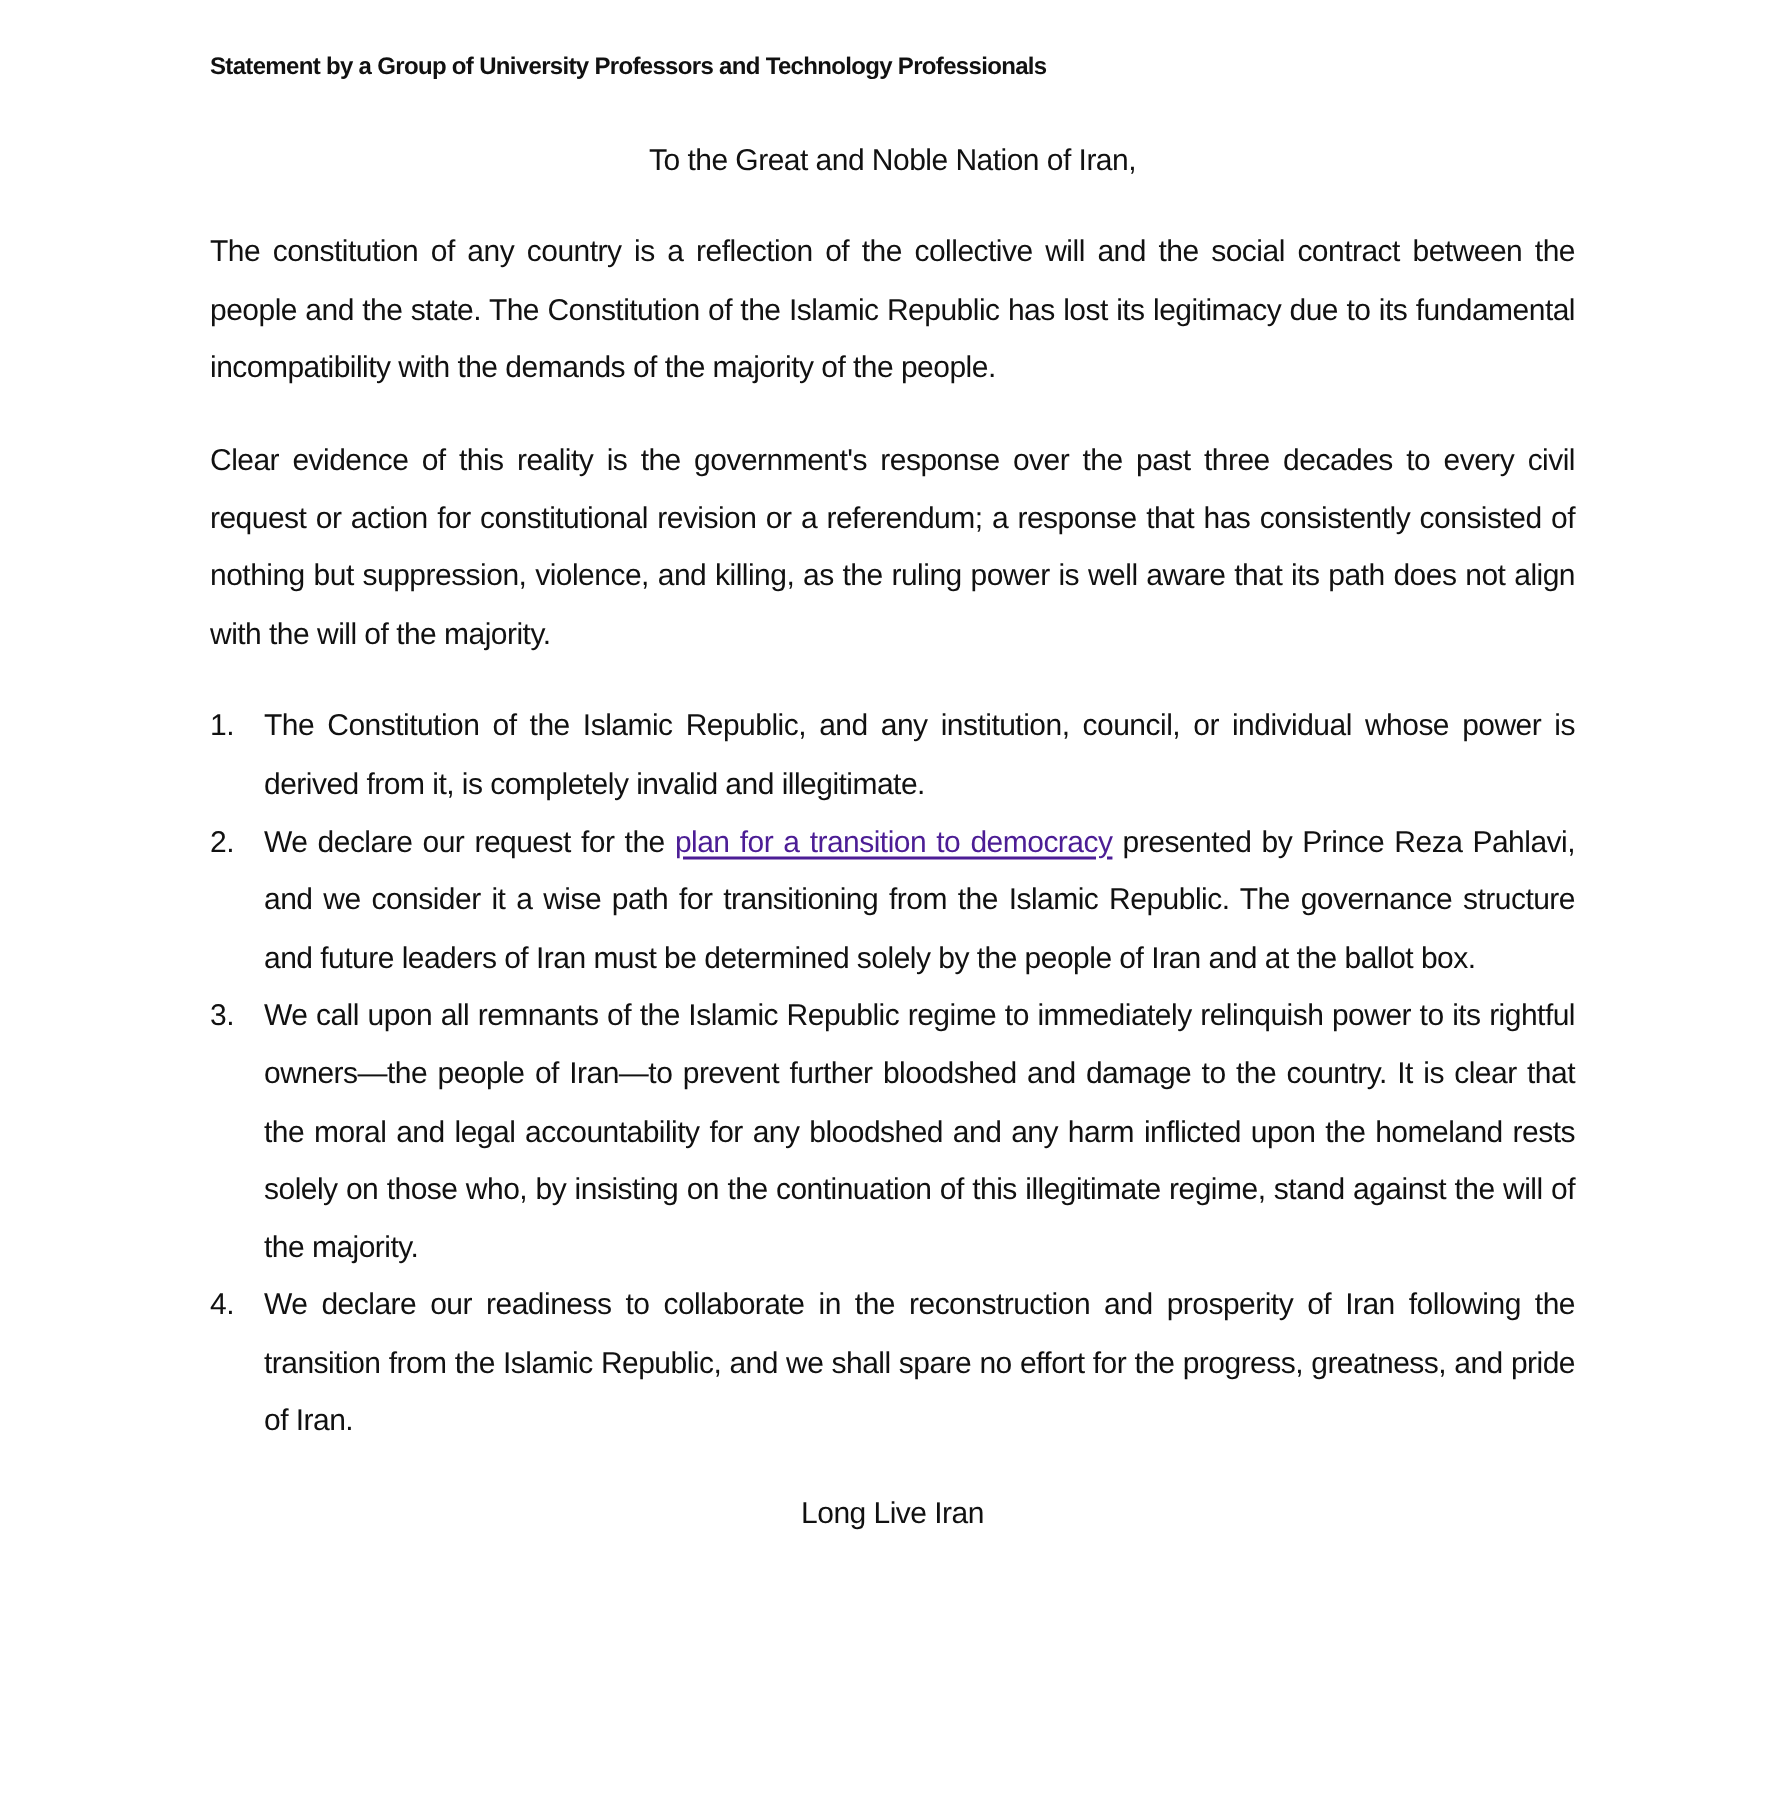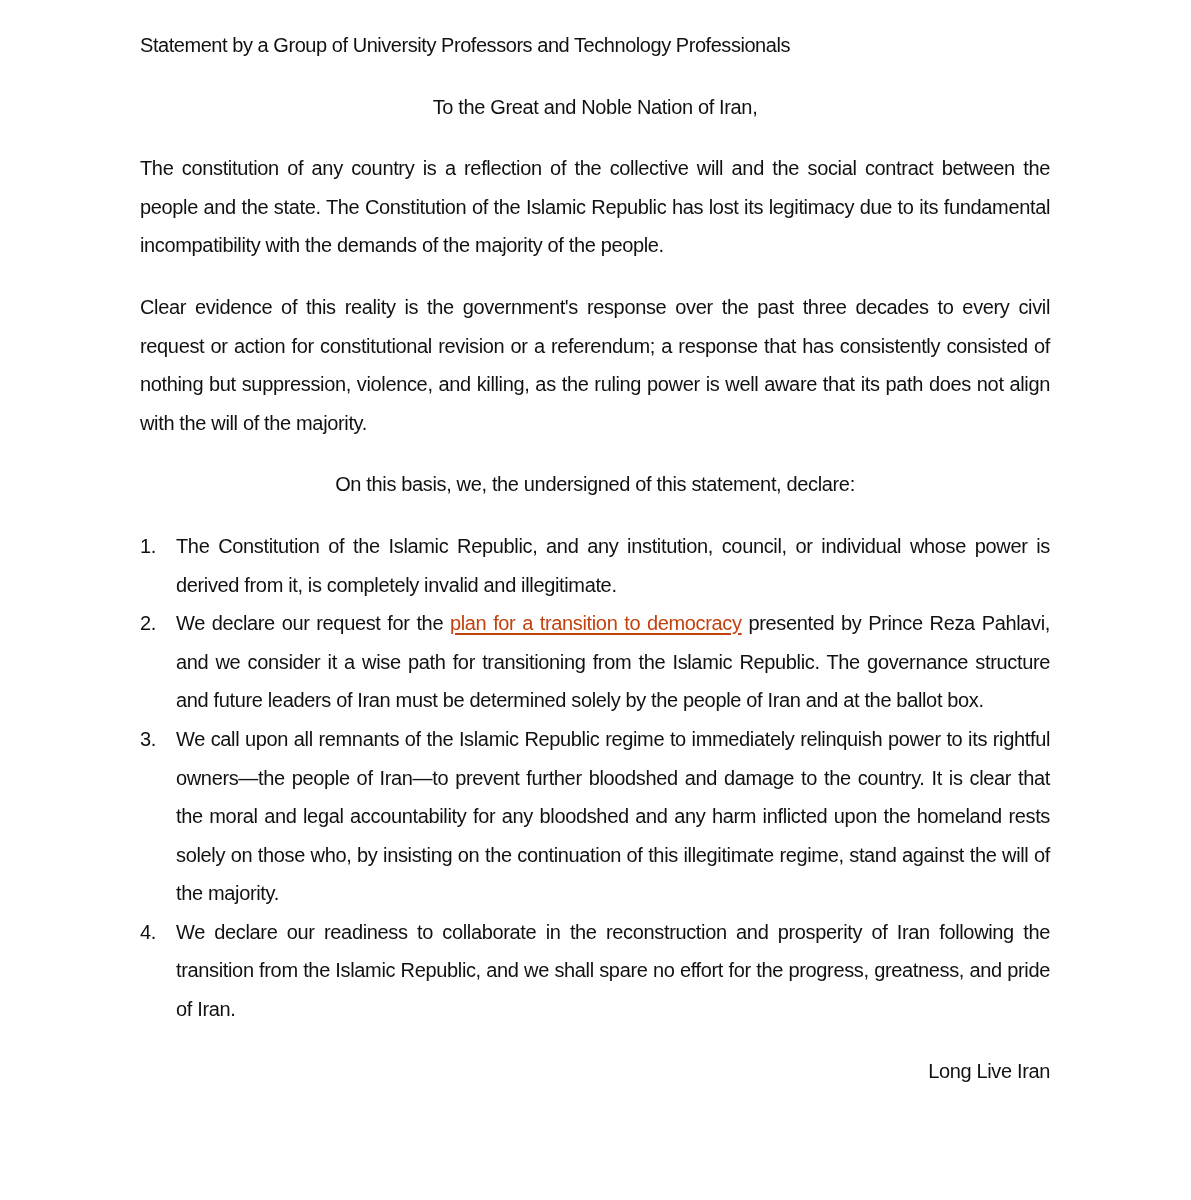--- a/index.html
+++ b/index.html
@@ -18,23 +18,23 @@
   .doc {
     position: absolute;
     left: 140px;
     top: 26px;
     width: 910px;
     font-size: 20px;
     line-height: 38.6px;
     letter-spacing: -0.35px;
   }
   .title {
-    font-weight: normal;
+    font-weight: bold;
     margin: 0 0 23px 0;
-    font-size: 20px;
+    font-size: 16px;
     letter-spacing: -0.45px;
   }
   p {
     margin: 0 0 23px 0;
     text-align: justify;
   }
   p.salutation {
     text-align: center;
   }
   ol {
@@ -46,42 +46,41 @@
     position: relative;
     padding-left: 36px;
     text-align: justify;
   }
   ol li .num {
     position: absolute;
     left: 0;
     top: 0;
   }
   a.link {
-    color: #c2410c;
+    color: #4c1d95;
     text-decoration: underline;
     text-underline-offset: 3px;
   }
   .closing {
     margin-top: 0;
-    text-align: right;
+    text-align: center;
   }
 </style>
 </head>
 <body>
 
 <div class="doc">
   <div class="title">Statement by a Group of University Professors and Technology Professionals</div>
 
   <p class="salutation">To the Great and Noble Nation of Iran,</p>
 
   <p>The constitution of any country is a reflection of the collective will and the social contract between the people and the state. The Constitution of the Islamic Republic has lost its legitimacy due to its fundamental incompatibility with the demands of the majority of the people.</p>
 
   <p>Clear evidence of this reality is the government's response over the past three decades to every civil request or action for constitutional revision or a referendum; a response that has consistently consisted of nothing but suppression, violence, and killing, as the ruling power is well aware that its path does not align with the will of the majority.</p>
 
-  <p class="salutation">On this basis, we, the undersigned of this statement, declare:</p>
 
   <ol>
     <li>
       <span class="num">1.</span>
       <span>The Constitution of the Islamic Republic, and any institution, council, or individual whose power is derived from it, is completely invalid and illegitimate.</span>
     </li>
     <li>
       <span class="num">2.</span>
       <span>We declare our request for the </span><a class="link" href="#">plan for a transition to democracy</a><span> presented by Prince Reza Pahlavi, and we consider it a wise path for transitioning from the Islamic Republic. The governance structure and future leaders of Iran must be determined solely by the people of Iran and at the ballot box.</span>
     </li>

